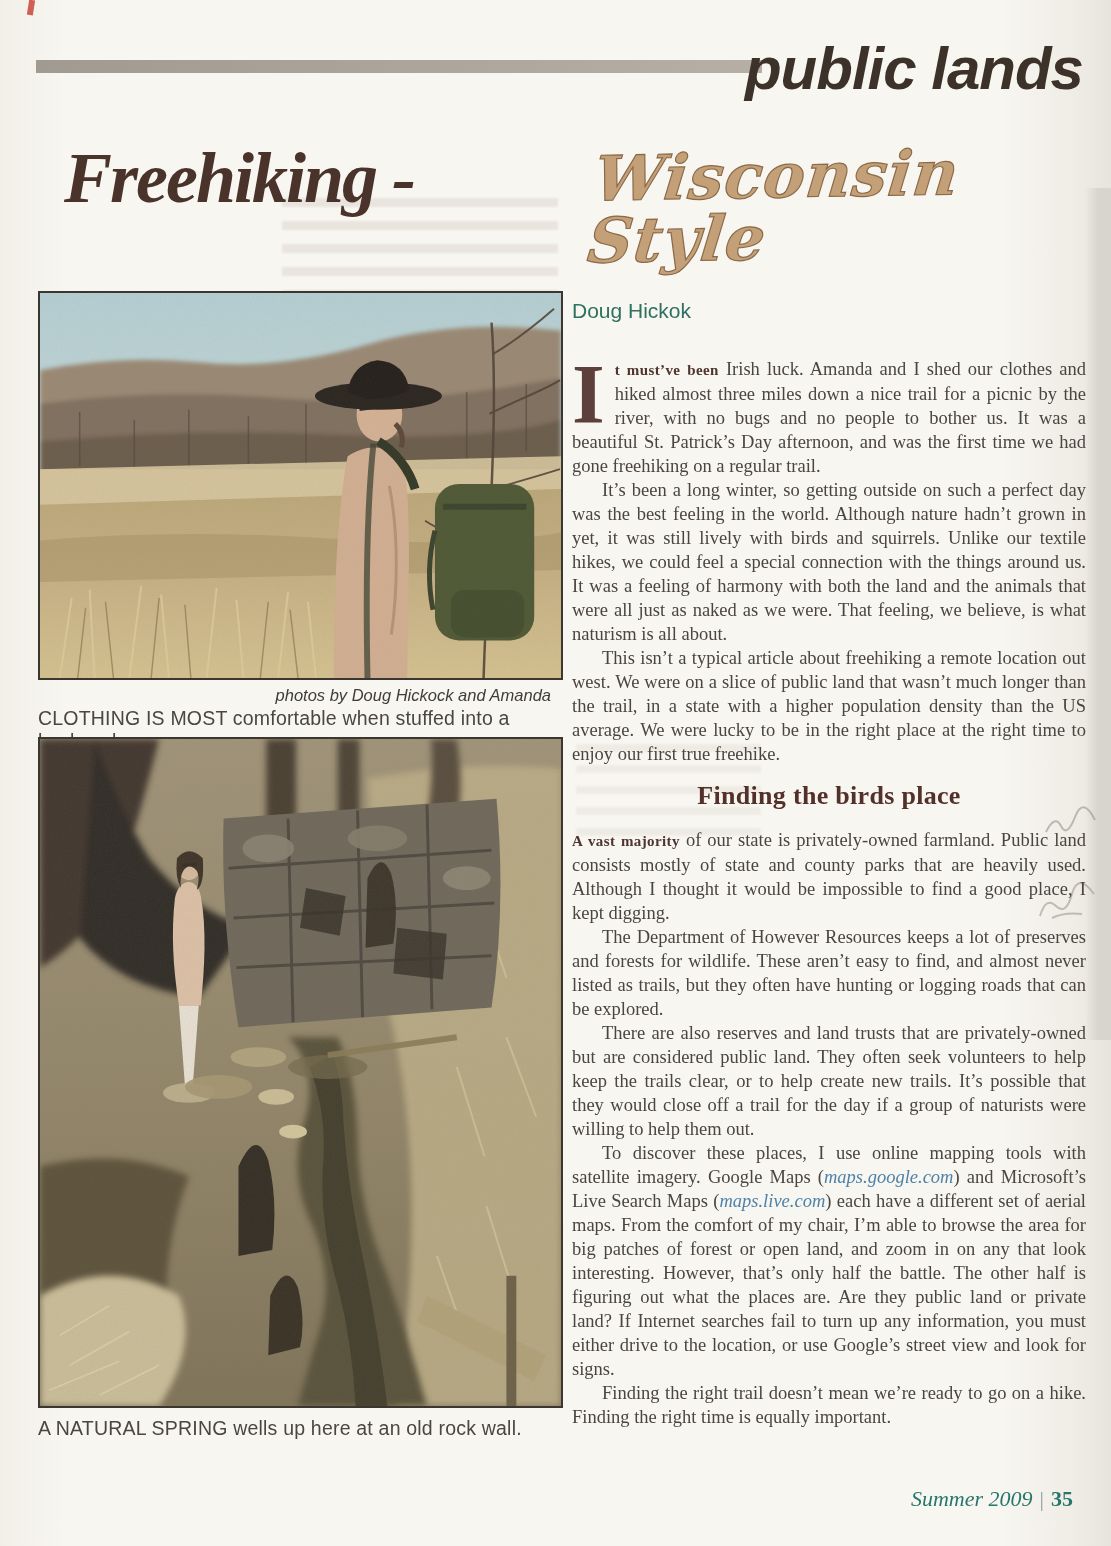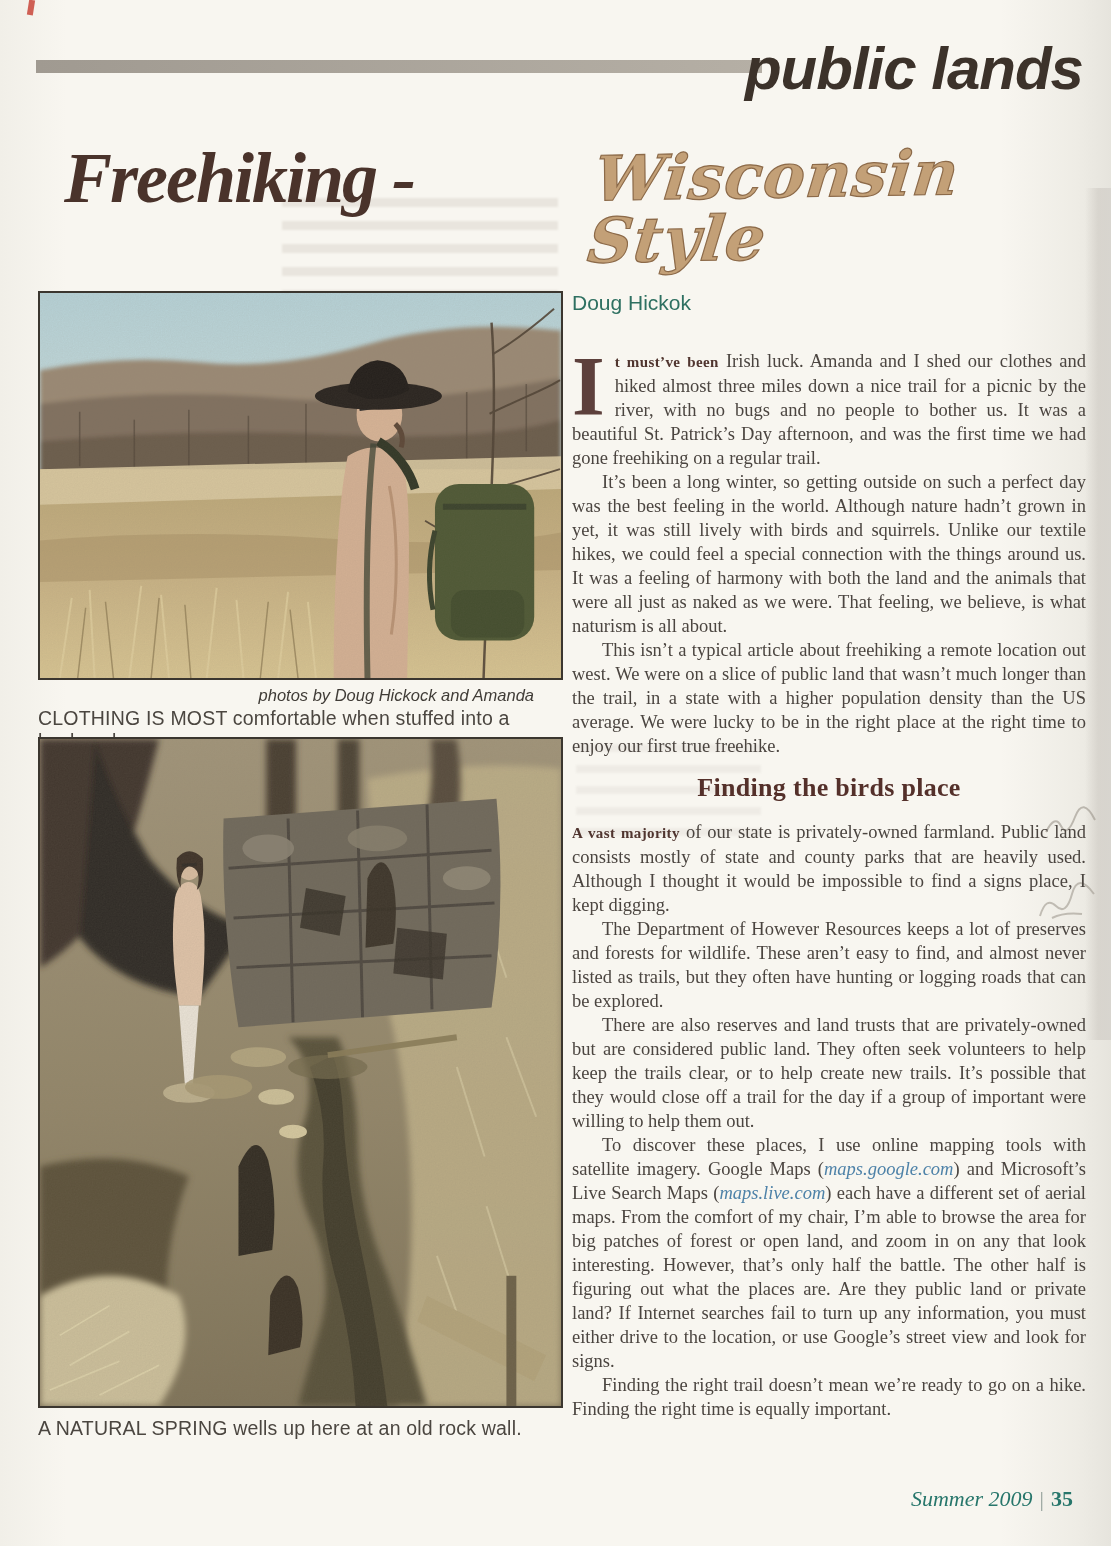--- a/index.html
+++ b/index.html
@@ -26,29 +26,29 @@
   
   .title-main{position:absolute;left:64px;top:142px;font-size:72px;font-weight:bold;
     color:#4a332b;letter-spacing:-2px;line-height:1;font-style:italic;}
   .title-accent{position:absolute;left:592px;top:144px;font-family:"DejaVu Serif",serif;
     font-style:italic;font-weight:bold;font-size:62px;line-height:1;color:#c3a077;
     -webkit-text-stroke:1.2px #8c6a49;transform:skewX(-7deg) rotate(-1deg);letter-spacing:1px;}
   
   .photo{position:absolute;left:38px;border:2px solid #3b362f;box-sizing:border-box;display:block;}
   .photo1{top:291px;width:525px;height:389px;}
   .photo2{top:737px;width:525px;height:671px;}
-  .credit{position:absolute;left:21px;top:686px;width:513px;text-align:right;
+  .credit{position:absolute;left:38px;top:686px;width:513px;text-align:right;
     font-family:"Liberation Sans",sans-serif;font-style:italic;font-size:16.5px;color:#403c37;}
   .caption{position:absolute;left:38px;width:522px;font-family:"Liberation Sans",sans-serif;
     font-size:19.5px;color:#4b4640;letter-spacing:.2px;}
   .caption1{top:707px;}
   .caption2{top:1417px;}
   
   .right-col{position:absolute;left:572px;top:291px;width:514px;}
-  .byline{font-family:"Liberation Sans",sans-serif;font-size:21px;color:#2e7061;margin:0 0 34px 0;}
+  .byline{font-family:"Liberation Sans",sans-serif;font-size:21px;color:#2e7061;margin:8px 0 34px 0;}
   .right-col p{margin:0;font-size:18.5px;line-height:24px;text-align:justify;text-indent:30px;color:#4b4540;}
   .right-col p.first,.right-col p.noindent{text-indent:0;}
   .dropcap{float:left;font-size:84px;line-height:66px;padding:5px 10px 0 0;color:#5d403c;font-weight:bold;}
   .lead{color:#50352f;font-size:15px;font-weight:bold;letter-spacing:.4px;}
   h2.section{margin:15px 0 17px;text-align:center;font-size:26px;color:#54302a;
     font-weight:bold;letter-spacing:.3px;}
   .maplink{color:#4e82a8;font-style:italic;}
   
   .footer{position:absolute;top:1486px;right:38px;font-family:Liberation Serif, serif;
     font-size:22px;color:#27766b;}
@@ -251,23 +251,23 @@
     <rect width="525" height="671" filter="url(#grain2)" opacity=".18"></rect>
   </svg>
   <div class="caption caption2"><span>A NATURAL SPRING</span><span> wells up here at an old rock wall.</span></div>
 
   <div class="right-col">
     <div class="byline">Doug Hickok</div>
     <p class="first"><span class="dropcap">I</span><span class="lead">t must’ve been</span><span> Irish luck. Amanda and I shed our clothes and hiked almost three miles down a nice trail for a picnic by the river, with no bugs and no people to bother us. It was a beautiful St. Patrick’s Day afternoon, and was the first time we had gone freehiking on a regular trail.</span></p>
     <p>It’s been a long winter, so getting outside on such a perfect day was the best feeling in the world. Although nature hadn’t grown in yet, it was still lively with birds and squirrels. Unlike our textile hikes, we could feel a special connection with the things around us. It was a feeling of harmony with both the land and the animals that were all just as naked as we were. That feeling, we believe, is what naturism is all about.</p>
     <p>This isn’t a typical article about freehiking a remote location out west. We were on a slice of public land that wasn’t much longer than the trail, in a state with a higher population density than the US average. We were lucky to be in the right place at the right time to enjoy our first true freehike.</p>
     <h2 class="section">Finding the birds place</h2>
-    <p class="noindent"><span class="lead">A vast majority</span><span> of our state is privately-owned farmland. Public land consists mostly of state and county parks that are heavily used. Although I thought it would be impossible to find a signs place, I kept digging.</span></p>
+    <p class="noindent"><span class="lead">A vast majority</span><span> of our state is privately-owned farmland. Public land consists mostly of state and county parks that are heavily used. Although I thought it would be impossible to find a good place, I kept digging.</span></p>
     <p>The Department of However Resources keeps a lot of preserves and forests for wildlife. These aren’t easy to find, and almost never listed as trails, but they often have hunting or logging roads that can be explored.</p>
-    <p>There are also reserves and land trusts that are privately-owned but are considered public land. They often seek volunteers to help keep the trails clear, or to help create new trails. It’s possible that they would close off a trail for the day if a group of important were willing to help them out.</p>
+    <p>There are also reserves and land trusts that are privately-owned but are considered public land. They often seek volunteers to help keep the trails clear, or to help create new trails. It’s possible that they would close off a trail for the day if a group of naturists were willing to help them out.</p>
     <p><span>To discover these places, I use online mapping tools with satellite imagery. Google Maps (</span><span class="maplink">maps.google.com</span><span>) and Microsoft’s Live Search Maps (</span><span class="maplink">maps.live.com</span><span>) each have a different set of aerial maps. From the comfort of my chair, I’m able to browse the area for big patches of forest or open land, and zoom in on any that look interesting. However, that’s only half the battle. The other half is figuring out what the places are. Are they public land or private land? If Internet searches fail to turn up any information, you must either drive to the location, or use Google’s street view and look for signs.</span></p>
     <p>Finding the right trail doesn’t mean we’re ready to go on a hike. Finding the right time is equally important.</p>
   </div>
 
   <div class="footer">
     <span class="issue">Summer 2009</span><span class="sep">|</span><span class="pagenum">35</span>
   </div>
 
 </div>
 

